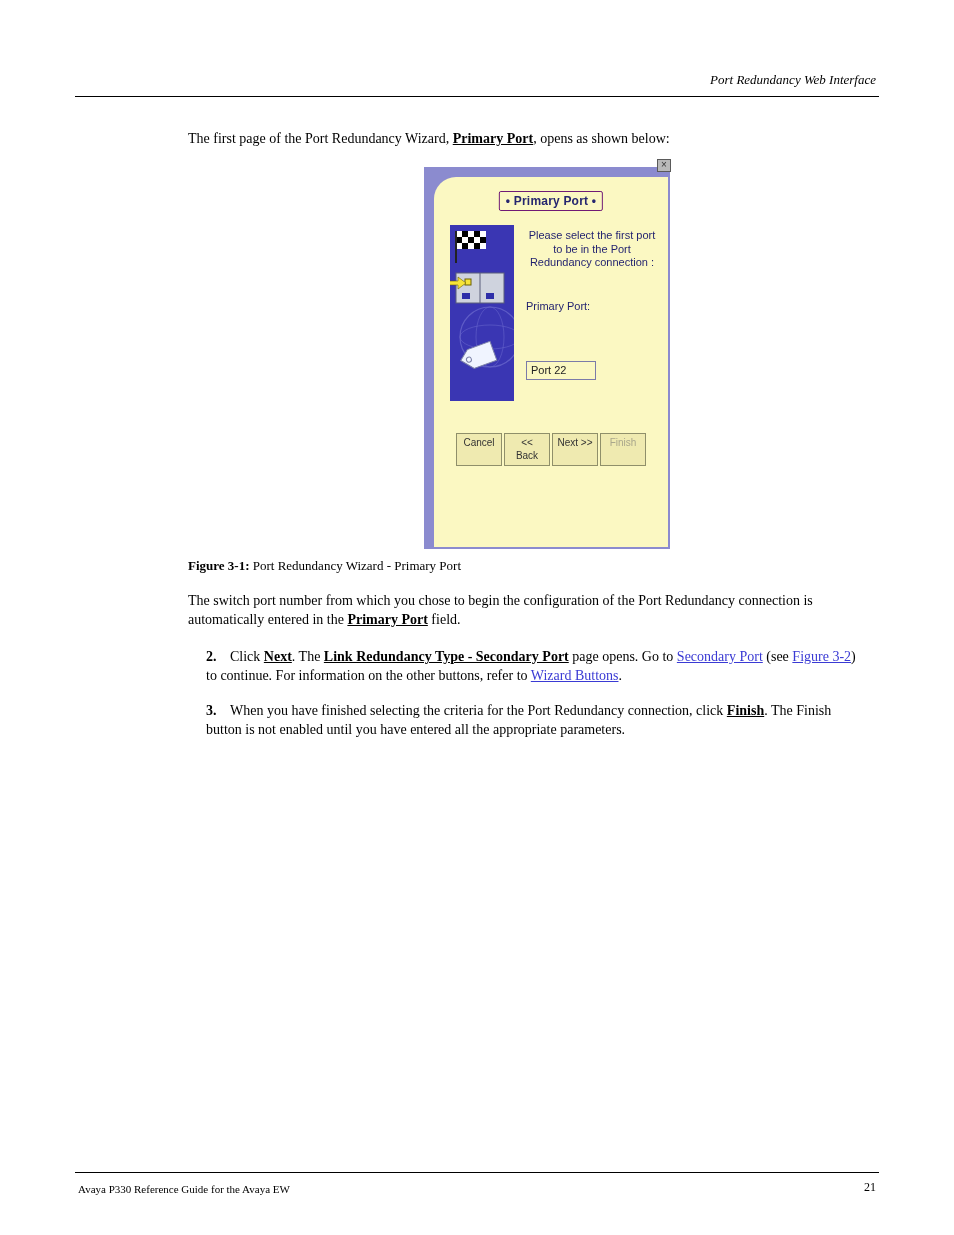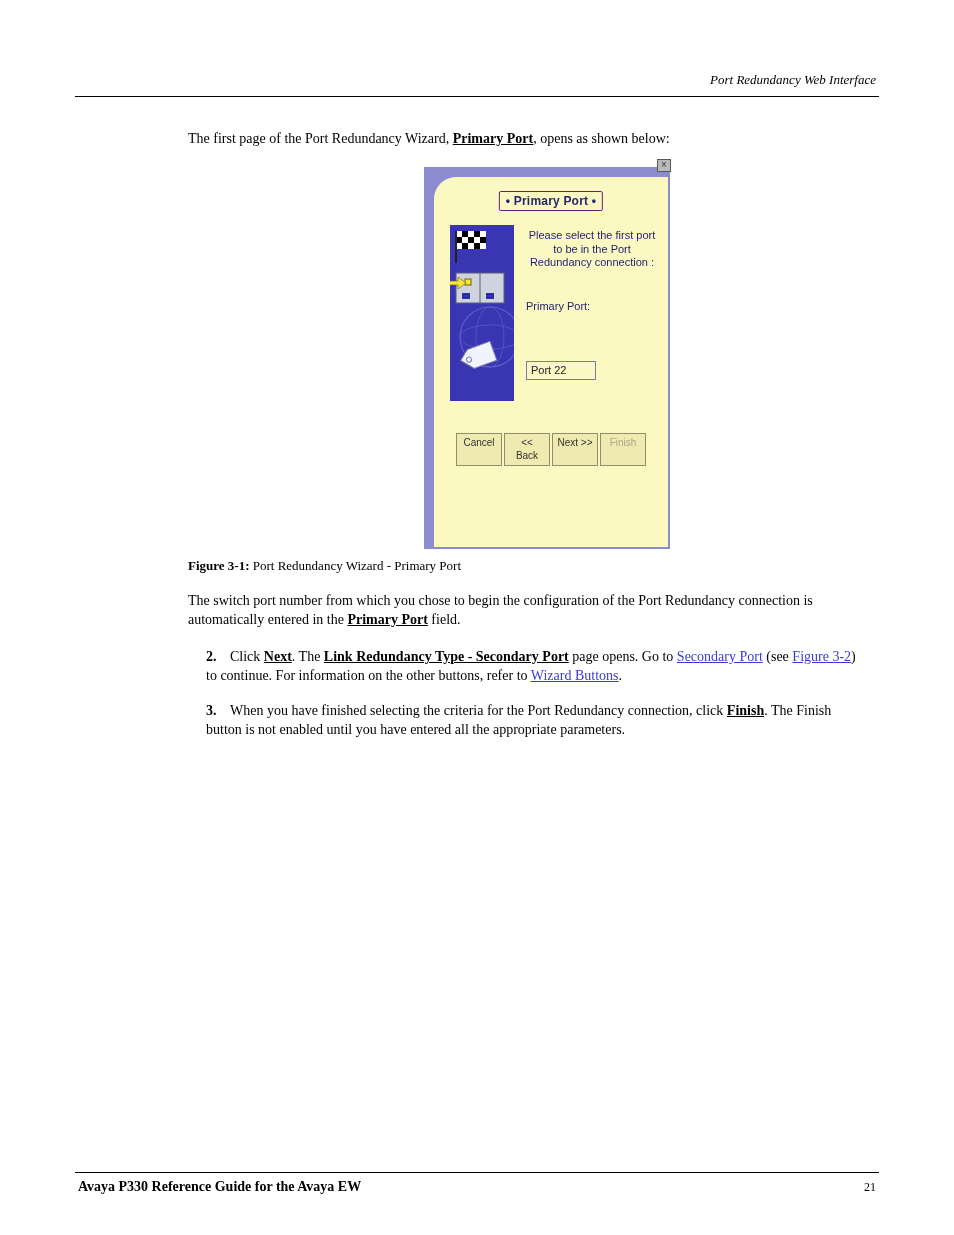--- a/index.html
+++ b/index.html
@@ -153,22 +153,21 @@
   
   .footer-rule {
     position: absolute;
     left: 75px; right: 75px;
     bottom: 62px;
     border-top: 1px solid #000;
   }
   .footer-left {
     position: absolute;
     left: 78px; bottom: 40px;
-    font-size: 14px;
-    font-weight: bold;
+    font-size: 11px;
   }
   .footer-right {
     position: absolute;
     right: 78px; bottom: 40px;
     font-size: 12px;
     text-align: center;
   }
 </style>
 </head>
 <body>

